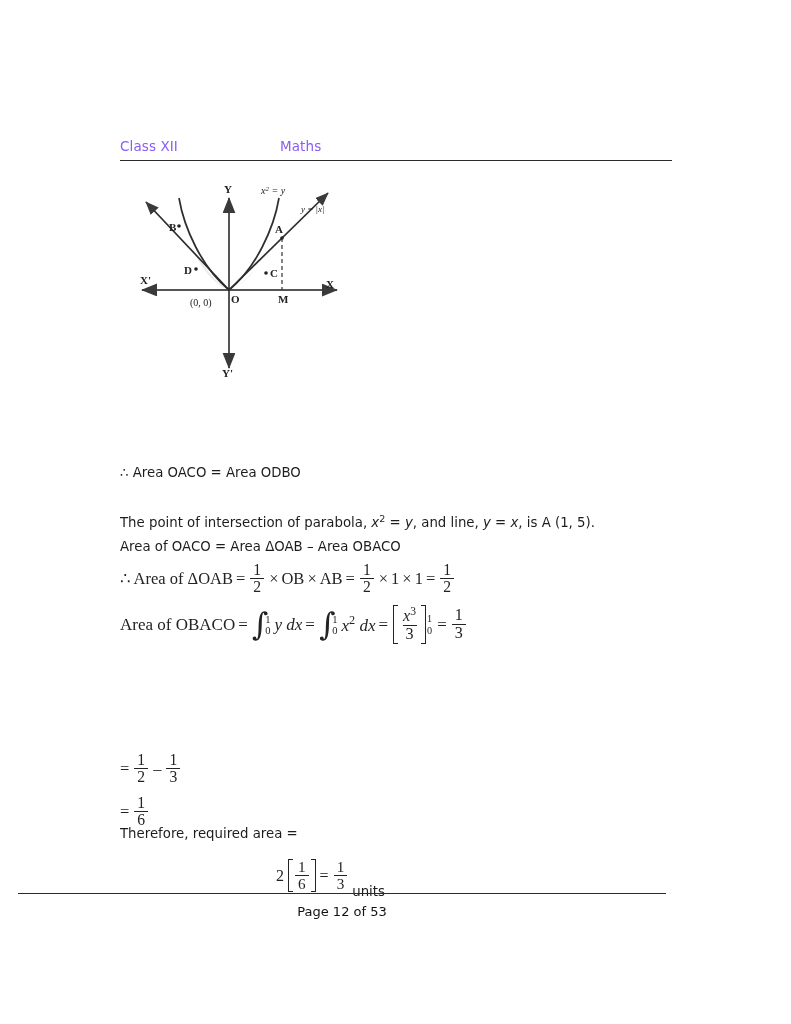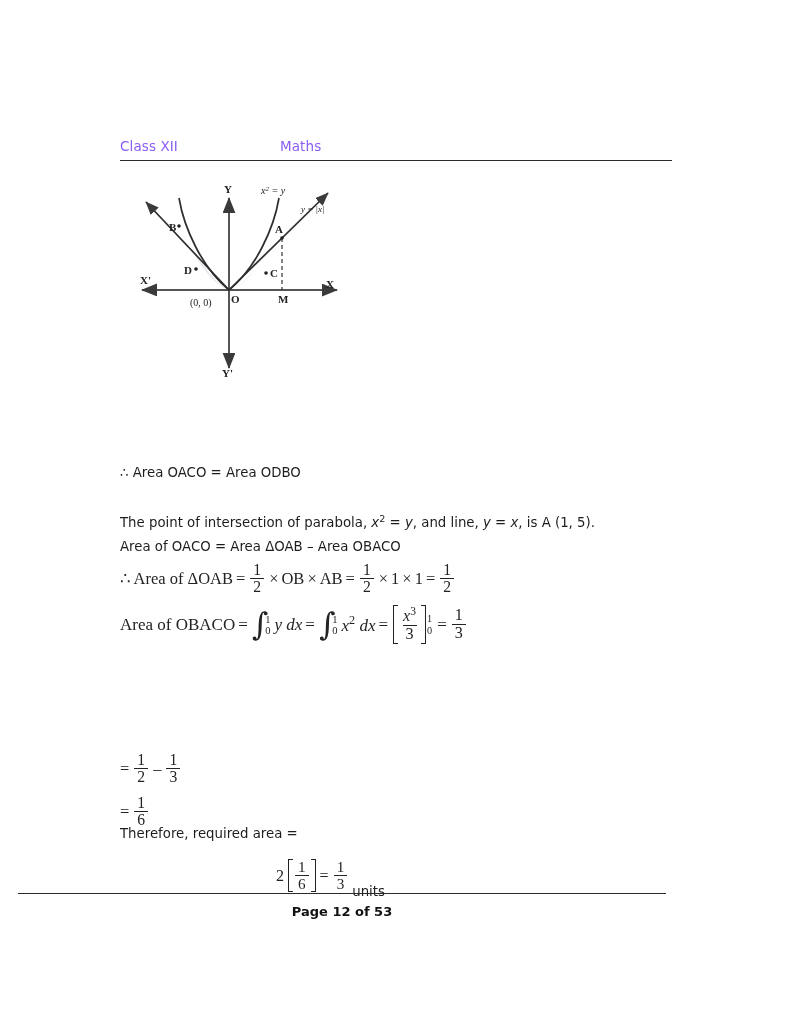--- a/index.html
+++ b/index.html
@@ -172,21 +172,21 @@
     width: 648px;
     border-bottom: 1.8px solid #2b2b2b;
   }
   .footer-text {
     position: absolute;
     left: 0;
     top: 904px;
     width: 684px;
     text-align: center;
     font-size: 13px;
-    font-weight: bold;
+    font-weight: normal;
     color: #111;
   }
 </style>
 </head>
 <body>
 
 <div class="page">
 
   <div class="header">
     <div class="header-row">

